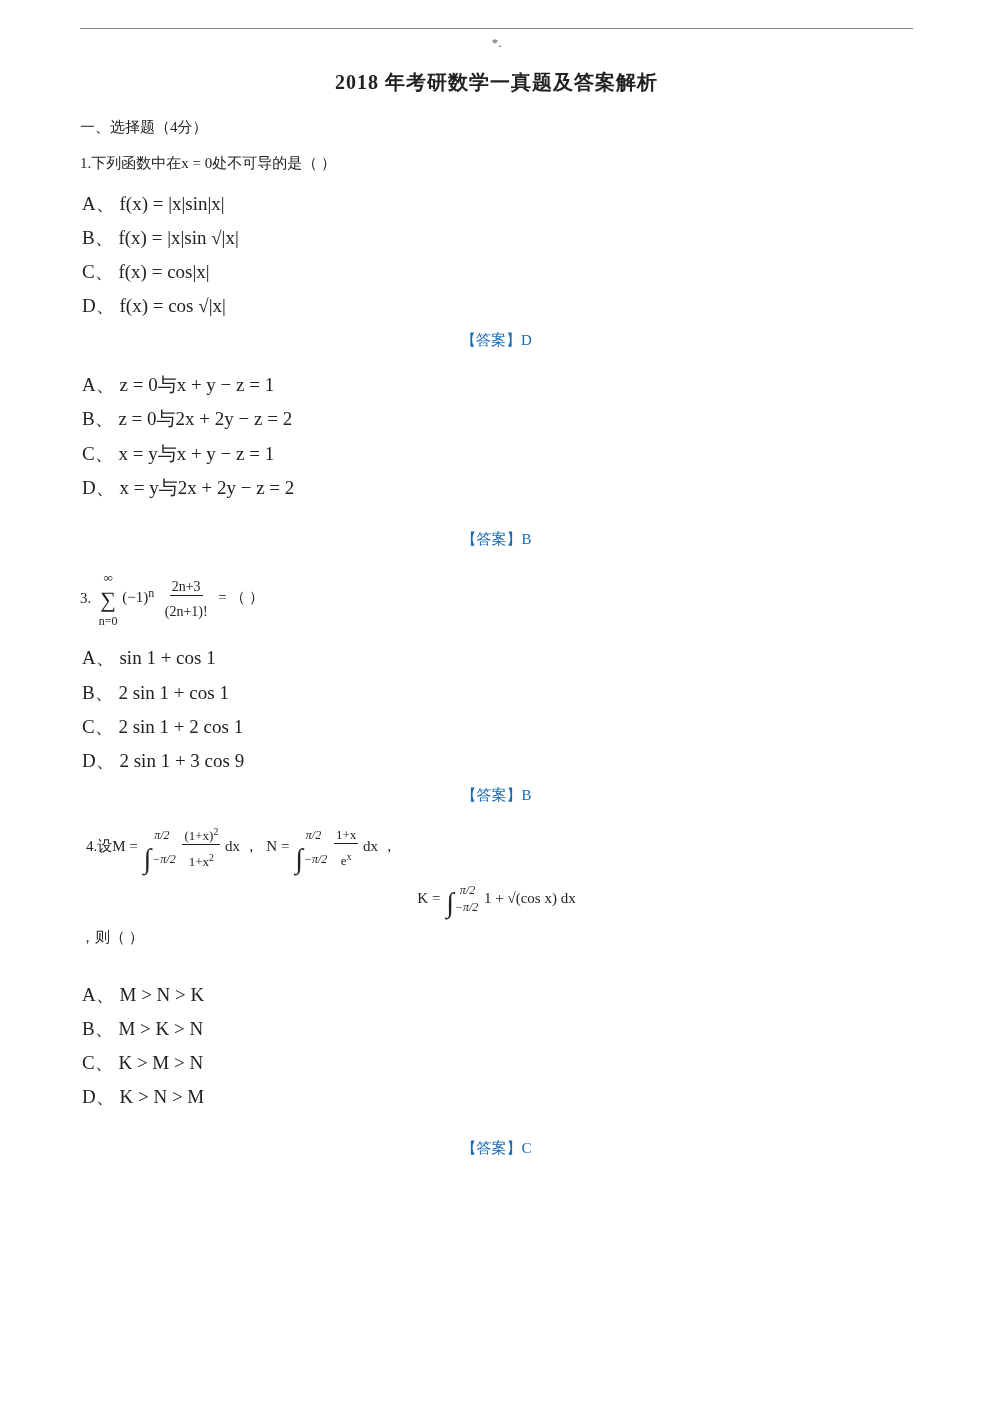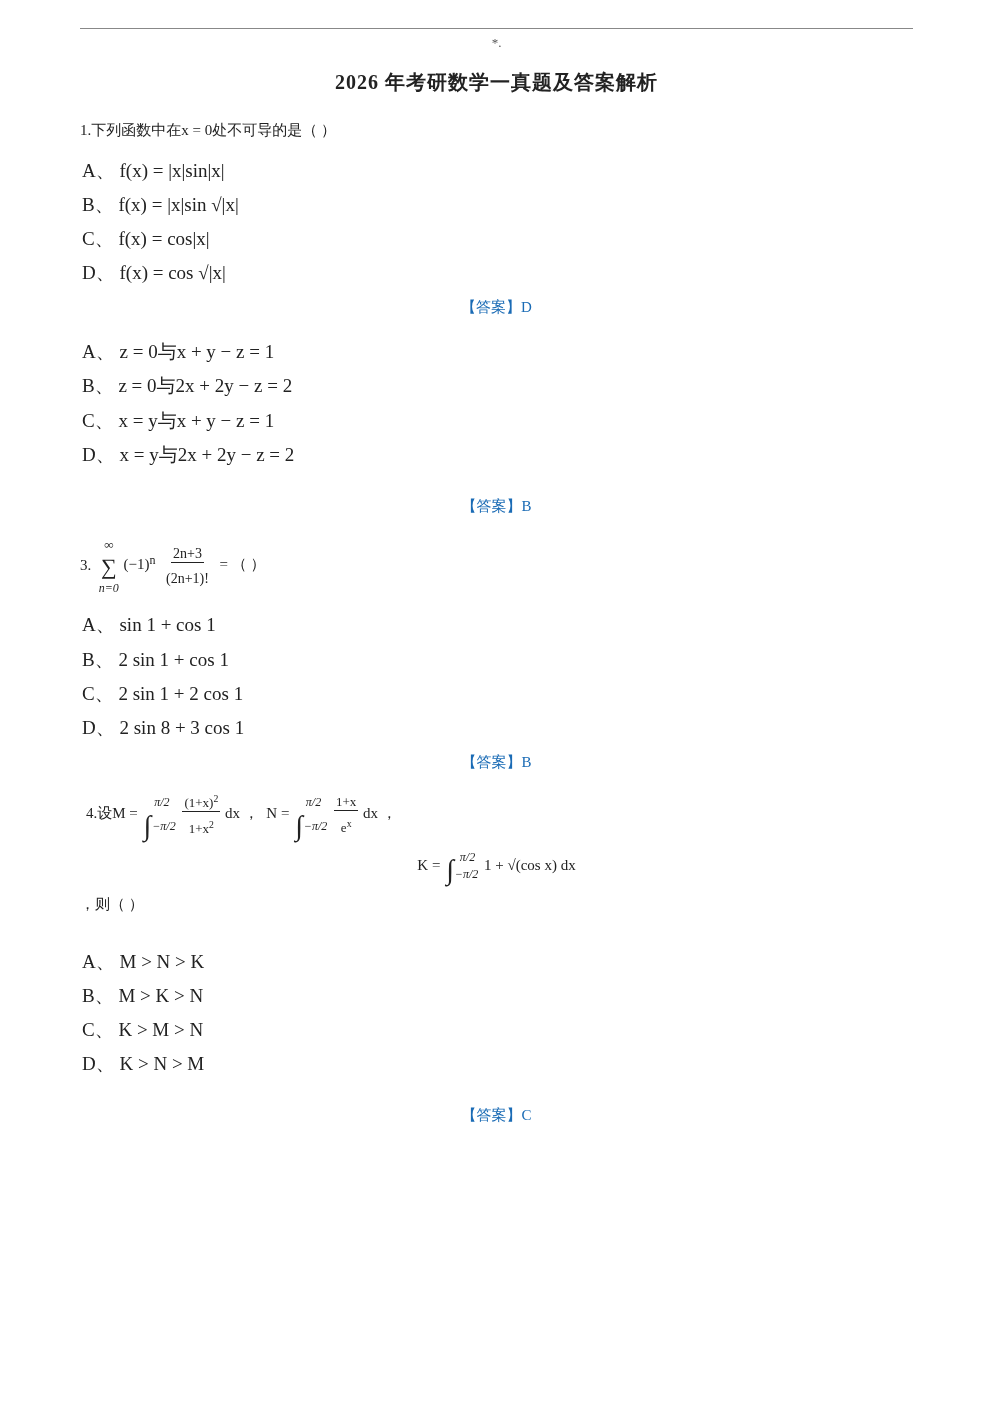--- a/index.html
+++ b/index.html
@@ -94,22 +94,23 @@
       font-size: 15px;
     }
   </style>
 </head>
 <body>
 
 <div class="page">
   <div class="top-bar"></div>
   <div class="page-number">*.</div>
 
-  <div class="main-title">2026 年考研数学一真题及答案解析</div>
-
+  <div class="main-title">2018 年考研数学一真题及答案解析</div>
+
+  <div class="section-title">一、选择题（4分）</div>
 
   <div class="question-block">
     <div class="question-text">
       <span>1.下列函数中在</span><span class="math">x = 0</span><span>处不可导的是（  ）</span>
     </div>
     <div class="option">
       A、 <span class="math">f(x) = |x|</span>sin<span class="math">|x|</span>
     </div>
     <div class="option">
       B、 <span class="math">f(x) = |x|</span>sin<span class="math"> √|x|</span>
@@ -140,21 +141,21 @@
     <div class="answer">【答案】B</div>
   </div>
 
   <div class="question-block">
     <div class="question-text">
       3.&nbsp;
       <span style="display:inline-flex; align-items:center; vertical-align:middle;">
         <span style="display:inline-flex; flex-direction:column; align-items:center; font-size:13px; margin-right:1px; vertical-align:middle;">
           <span style="font-family:'Times New Roman',serif; font-style:italic;">∞</span>
           <span style="font-size:22px; line-height:1;">∑</span>
-          <span style="font-family:'Times New Roman',serif; font-style:italic; font-size:12px;">n=0</span>
+          <span style="font-family:'Times New Roman',serif; font-size:12px;">n=0</span>
         </span>
         <span class="math" style="font-size:15px;">
           &nbsp;(−1)<sup><span class="math" style="font-size:12px;">n</span></sup>&nbsp;
           <span class="fraction" style="display:inline-flex; flex-direction:column; align-items:center; vertical-align:middle;">
             <span class="fraction-num"><span class="math">2n+3</span></span>
             <span class="fraction-den"><span class="math">(2n+1)!</span></span>
           </span>
           &nbsp;= （  ）
         </span>
       </span>
@@ -162,21 +163,21 @@
     <div class="option">
       A、 sin 1 + cos 1
     </div>
     <div class="option">
       B、 2 sin 1 + cos 1
     </div>
     <div class="option">
       C、 2 sin 1 + 2 cos 1
     </div>
     <div class="option">
-      D、 2 sin 8 + 3 cos 1
+      D、 2 sin 1 + 3 cos 9
     </div>
     <div class="answer">【答案】B</div>
   </div>
 
   <div class="question-block">
     <div class="question-text question4-formula">
       
       4.设<span class="math">M</span> = 
       <span style="display:inline-flex; align-items:flex-end; vertical-align:middle; margin:0 2px;">
         <span class="large-integral">∫</span>

